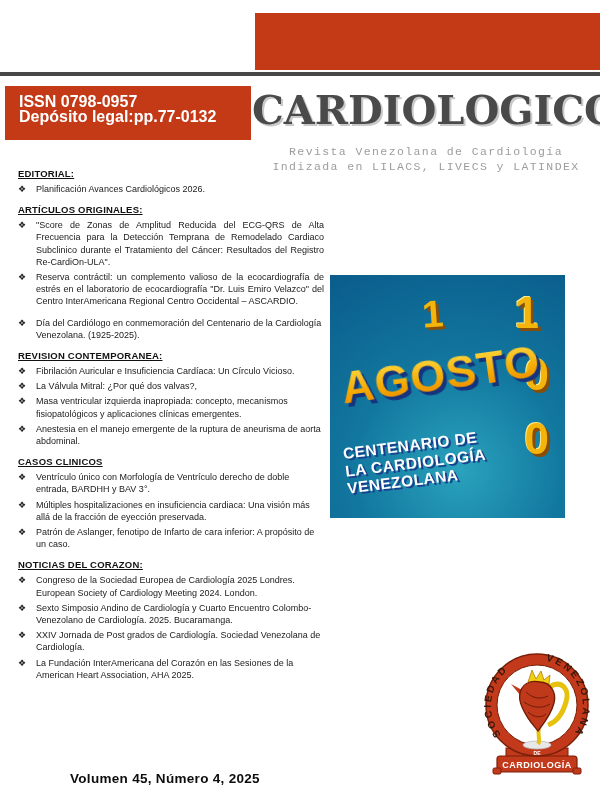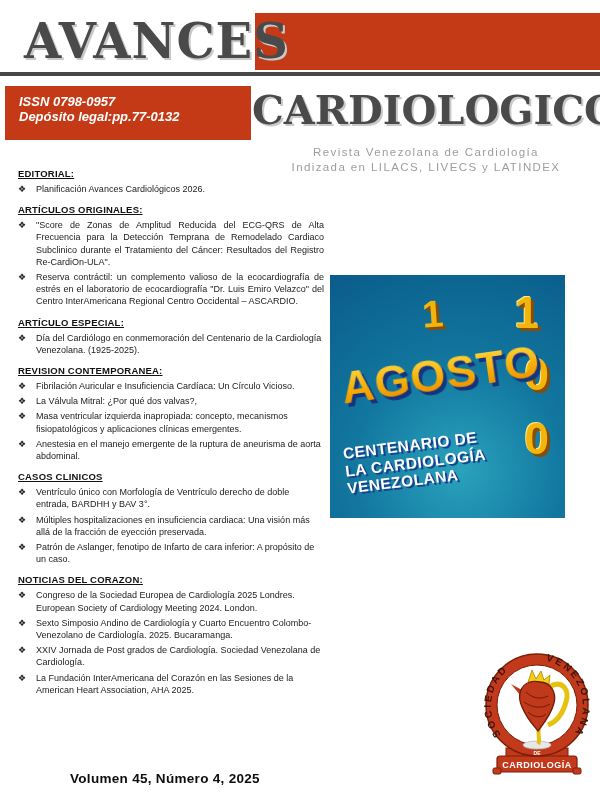--- a/index.html
+++ b/index.html
@@ -7,26 +7,26 @@
         font-family:"Liberation Sans", sans-serif;color:#1a1a1a;}
 
   
   .red-block-top{position:absolute;left:255px;top:13px;width:345px;height:57px;background:#c43a17;}
   .dark-rule{position:absolute;left:0;top:72px;width:600px;height:4px;background:#474747;}
   .title-avances{position:absolute;left:24px;top:12px;width:235px;
       font-family:"DejaVu Serif", serif;font-weight:800;font-size:48px;line-height:58px;
       color:#4a4a4a;letter-spacing:1px;text-shadow:2px 2px 0 #c9c9c9;white-space:nowrap;}
   .red-block-left{position:absolute;left:5px;top:86px;width:246px;height:54px;background:#c43a17;}
   .issn-box{position:absolute;left:19px;top:94px;color:#ffffff;font-weight:bold;
-      font-size:13px;line-height:15px;font-style:italic;}
+      font-size:16px;line-height:15px;}
   .title-cardio{position:absolute;left:252px;top:82px;width:348px;
       font-family:"DejaVu Serif", serif;font-weight:800;font-size:40px;line-height:56px;
       color:#4a4a4a;letter-spacing:0px;text-shadow:2px 2px 0 #c9c9c9;white-space:nowrap;}
   .subtitle{position:absolute;left:252px;top:145px;width:348px;text-align:center;
-      color:#9d9d9d;font-size:11.5px;line-height:14.5px;letter-spacing:1.4px;}
+      color:#9d9d9d;font-size:11.5px;line-height:14.5px;letter-spacing:1.4px;font-family:Liberation Mono, monospace;}
 
   
   .toc{position:absolute;left:18px;top:160px;width:306px;}
   .toc-section{margin-bottom:9px;}
   .toc-heading{font-size:9.5px;font-weight:bold;text-decoration:underline;
       margin:8px 0 4px 0;letter-spacing:0.2px;color:#111;}
   .toc-item{display:flex;align-items:flex-start;margin-bottom:3px;}
   .bullet{flex:0 0 18px;font-size:9px;line-height:12px;color:#222;}
   .itxt{flex:1;font-size:9px;line-height:12.2px;color:#1a1a1a;}
   .toc-section.justify .itxt{text-align:justify;}
@@ -57,21 +57,20 @@
   
   .footer{position:absolute;left:70px;top:771px;width:520px;
       font-size:13.5px;font-weight:bold;color:#0d0d0d;letter-spacing:0.3px;}
 </style>
 </head>
 <body>
 
 <div class="page">
 
   <div class="red-block-top"></div>
-  <div class="title-avances">AVANCES</div>
   <div class="dark-rule"></div>
 
   <div class="red-block-left"></div>
   <div class="issn-box">
     <div>ISSN 0798-0957</div>
     <div>Depósito legal:pp.77-0132</div>
   </div>
   <div class="title-cardio">CARDIOLOGICOS</div>
 
   <div class="subtitle">
@@ -92,21 +91,20 @@
         <div class="toc-item">
           <span class="bullet">❖</span>
           <span class="itxt">"Score de Zonas de Amplitud Reducida del ECG-QRS de Alta Frecuencia para la Detección Temprana de Remodelado Cardiaco Subclinico durante el Tratamiento del Cáncer: Resultados del Registro Re-CardiOn-ULA".</span>
         </div>
         <div class="toc-item">
           <span class="bullet">❖</span>
           <span class="itxt">Reserva contráctil: un complemento valioso de la ecocardiografía de estrés en el laboratorio de ecocardiografía "Dr. Luis Emiro Velazco" del Centro InterAmericana Regional Centro Occidental – ASCARDIO.</span>
         </div>
       </section>
       <section class="toc-section">
-        <div class="toc-heading">ARTÍCULO ESPECIAL:</div>
         <div class="toc-item">
           <span class="bullet">❖</span>
           <span class="itxt">Día del Cardiólogo en conmemoración del Centenario de la Cardiología Venezolana.   (1925-2025).</span>
         </div>
       </section>
       <section class="toc-section">
         <div class="toc-heading">REVISION CONTEMPORANEA:</div>
         <div class="toc-item">
           <span class="bullet">❖</span>
           <span class="itxt">Fibrilación Auricular e Insuficiencia Cardíaca: Un Círculo Vicioso.</span>

